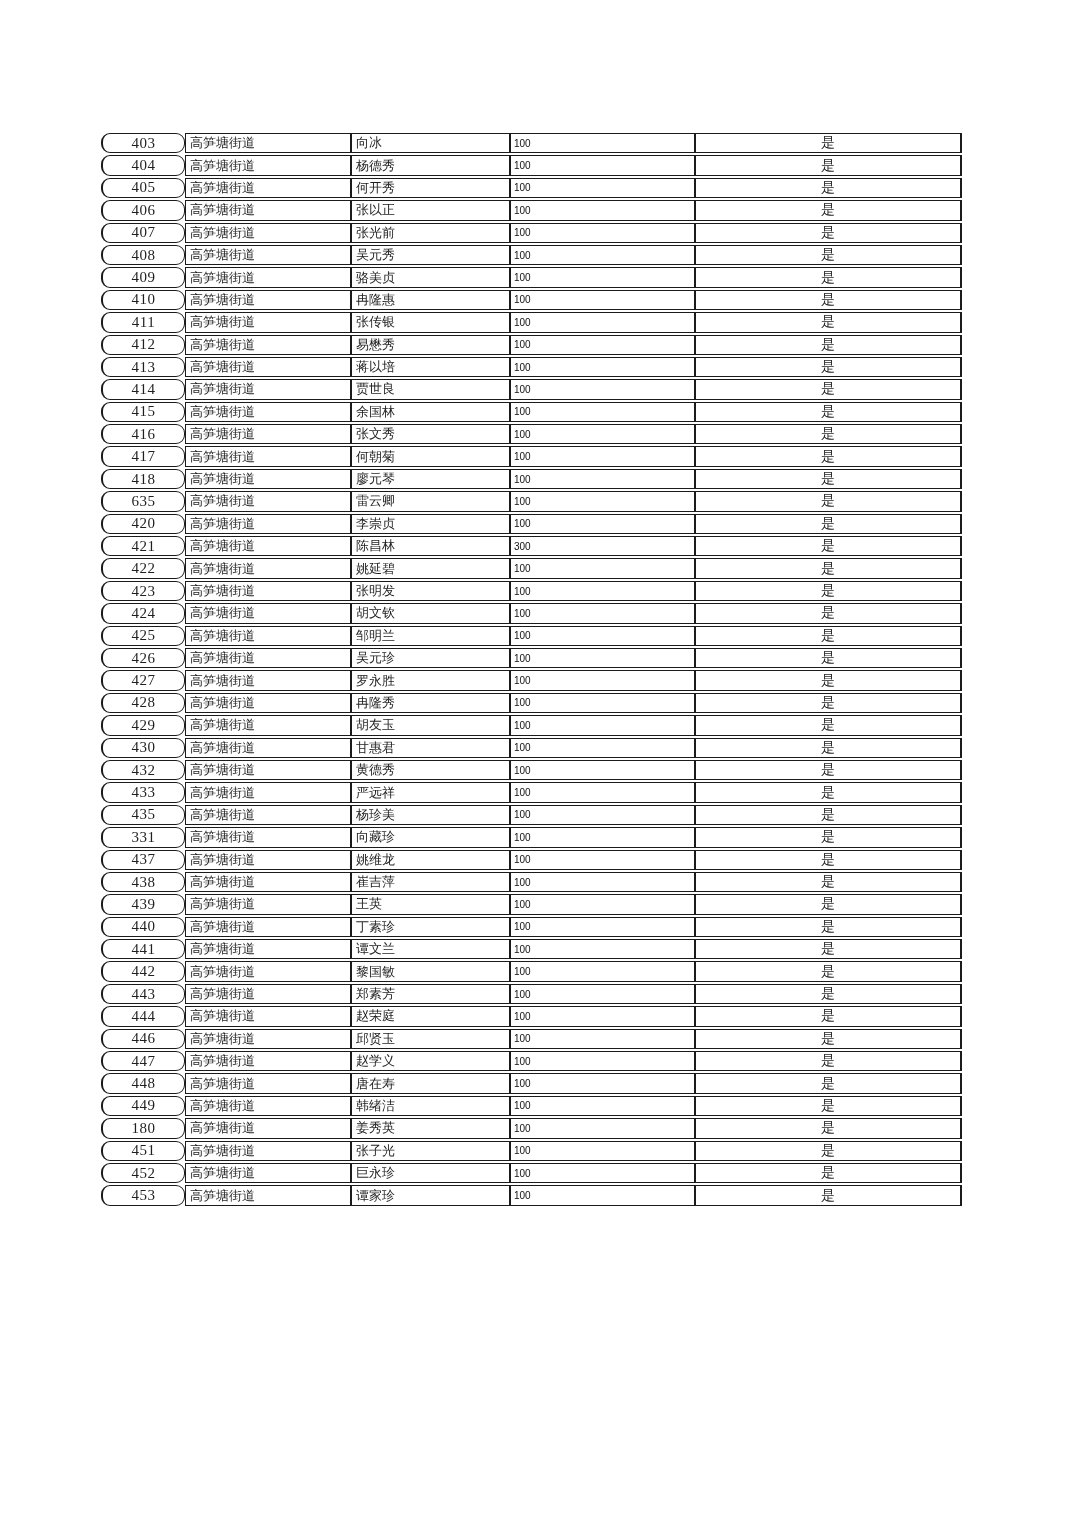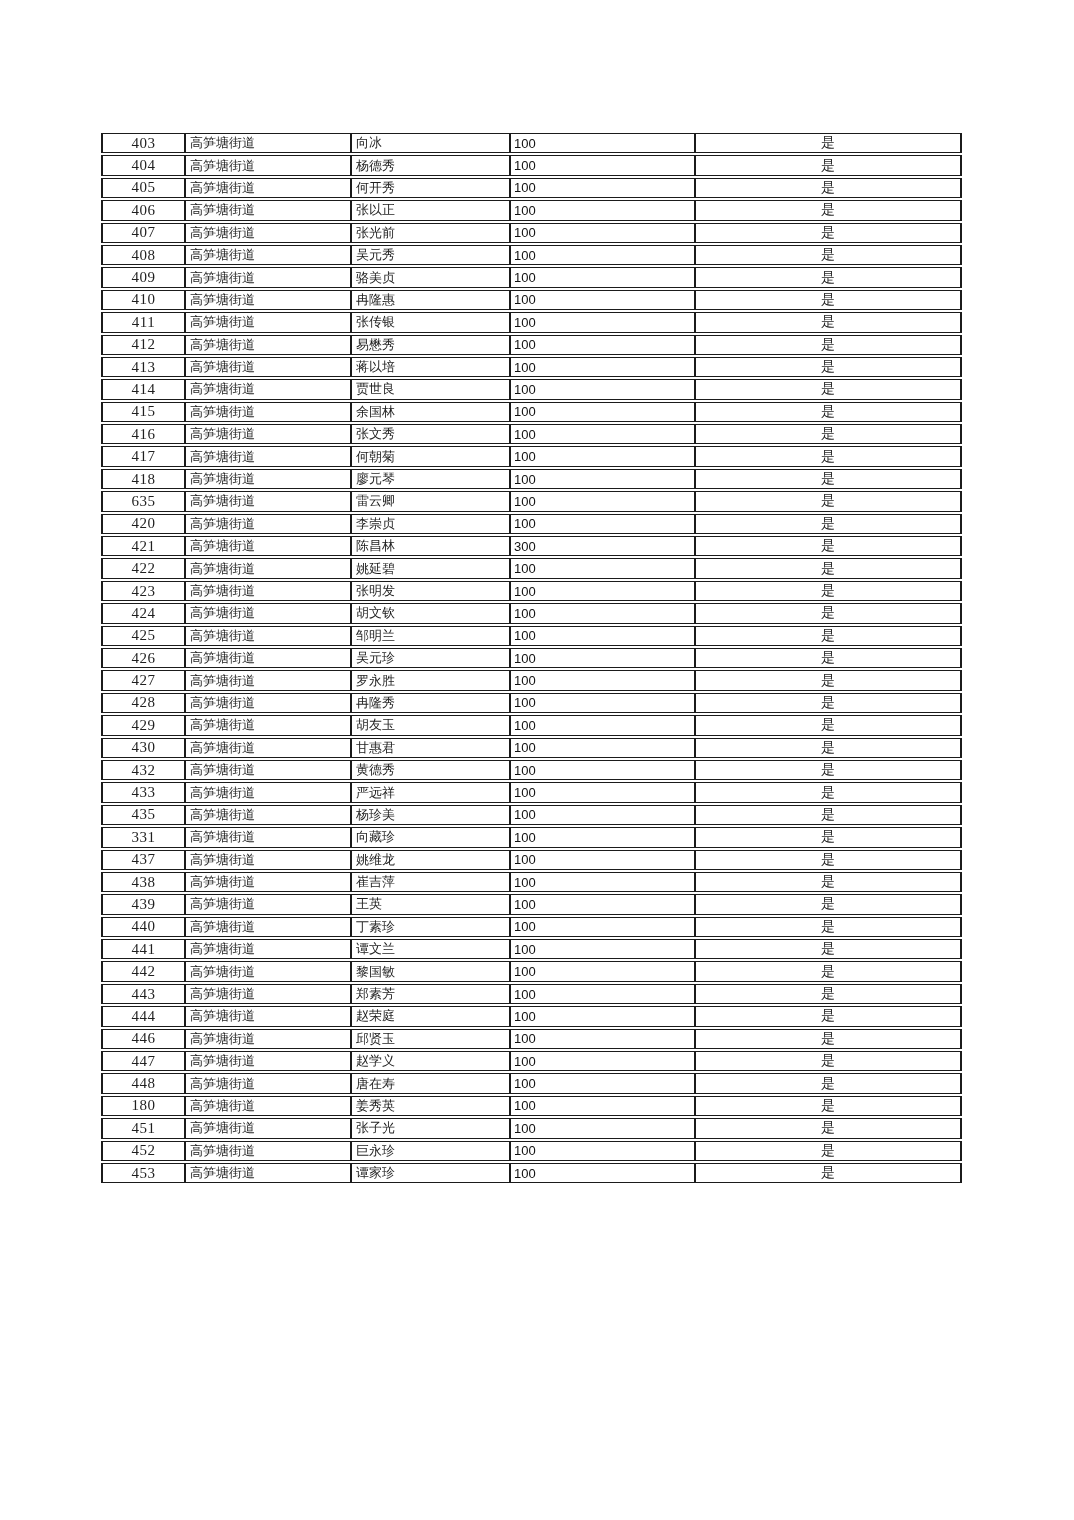--- a/index.html
+++ b/index.html
@@ -34,32 +34,33 @@
     white-space: nowrap;
     color: #1f1f1f;
   }
   td.cell:first-child { border-left-width: 2px; }
   td.cell:last-child  { border-right-width: 2px; }
   td.col-no {
     text-align: center;
     font-family: "Liberation Serif", "DejaVu Serif", serif;
     font-size: 15px;
     letter-spacing: 0.5px;
+    border-radius: 9px;
   }
   td.col-street, td.col-name {
     text-align: left;
     padding-left: 4px;
     font-family: "Liberation Serif", "DejaVu Serif", serif;
     font-size: 13px;
   }
   td.col-amount {
     text-align: left;
     padding-left: 3px;
     font-family: "Liberation Sans", "DejaVu Sans", sans-serif;
-    font-size: 13px;
+    font-size: 10px;
     color: #111111;
   }
   td.col-confirmed {
     text-align: center;
     font-family: "Liberation Serif", "DejaVu Serif", serif;
     font-size: 14px;
   }
 </style>
 </head>
 <body>
@@ -414,20 +415,27 @@
   </tr>
 
   <tr class="table-row">
     <td class="cell col-no">448</td>
     <td class="cell col-street">高笋塘街道</td>
     <td class="cell col-name">唐在寿</td>
     <td class="cell col-amount">100</td>
     <td class="cell col-confirmed">是</td>
   </tr>
 
+  <tr class="table-row">
+    <td class="cell col-no">449</td>
+    <td class="cell col-street">高笋塘街道</td>
+    <td class="cell col-name">韩绪洁</td>
+    <td class="cell col-amount">100</td>
+    <td class="cell col-confirmed">是</td>
+  </tr>
 
   <tr class="table-row">
     <td class="cell col-no">180</td>
     <td class="cell col-street">高笋塘街道</td>
     <td class="cell col-name">姜秀英</td>
     <td class="cell col-amount">100</td>
     <td class="cell col-confirmed">是</td>
   </tr>
 
   <tr class="table-row">

